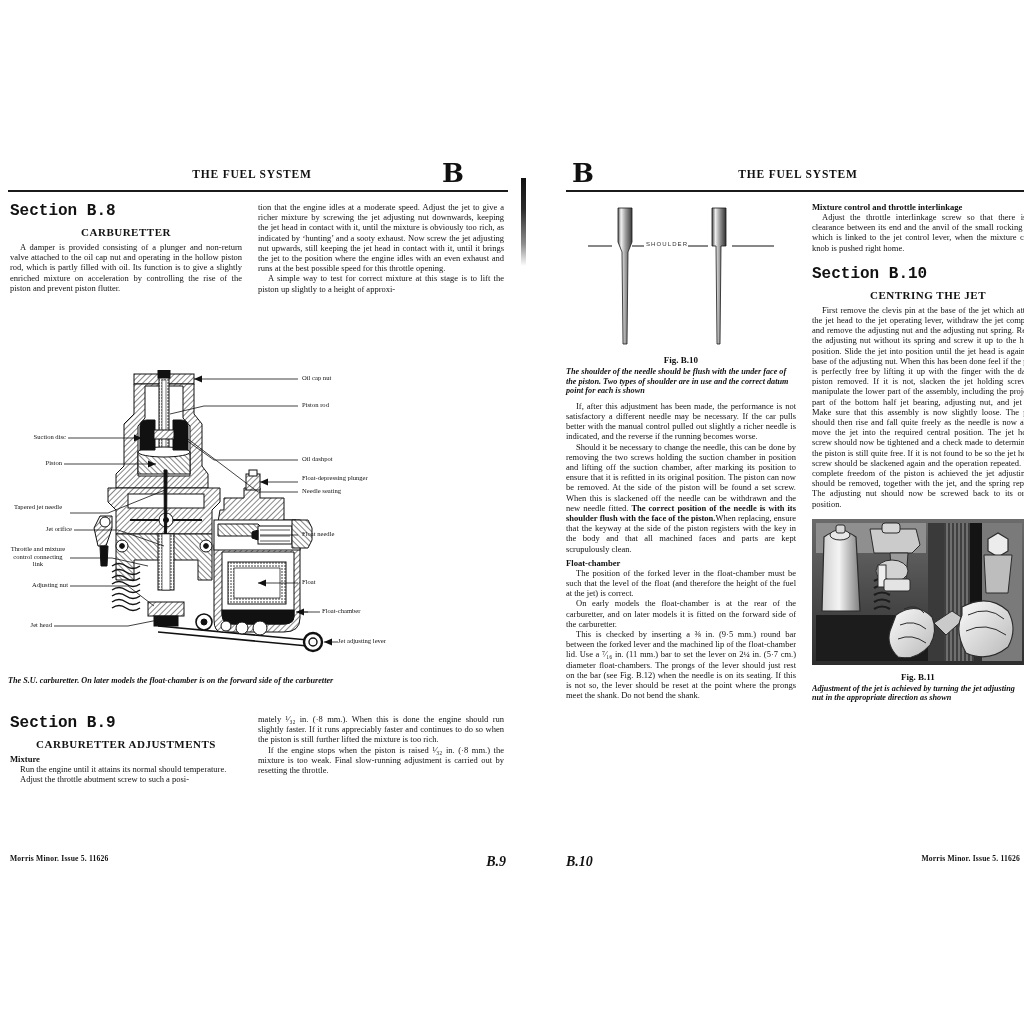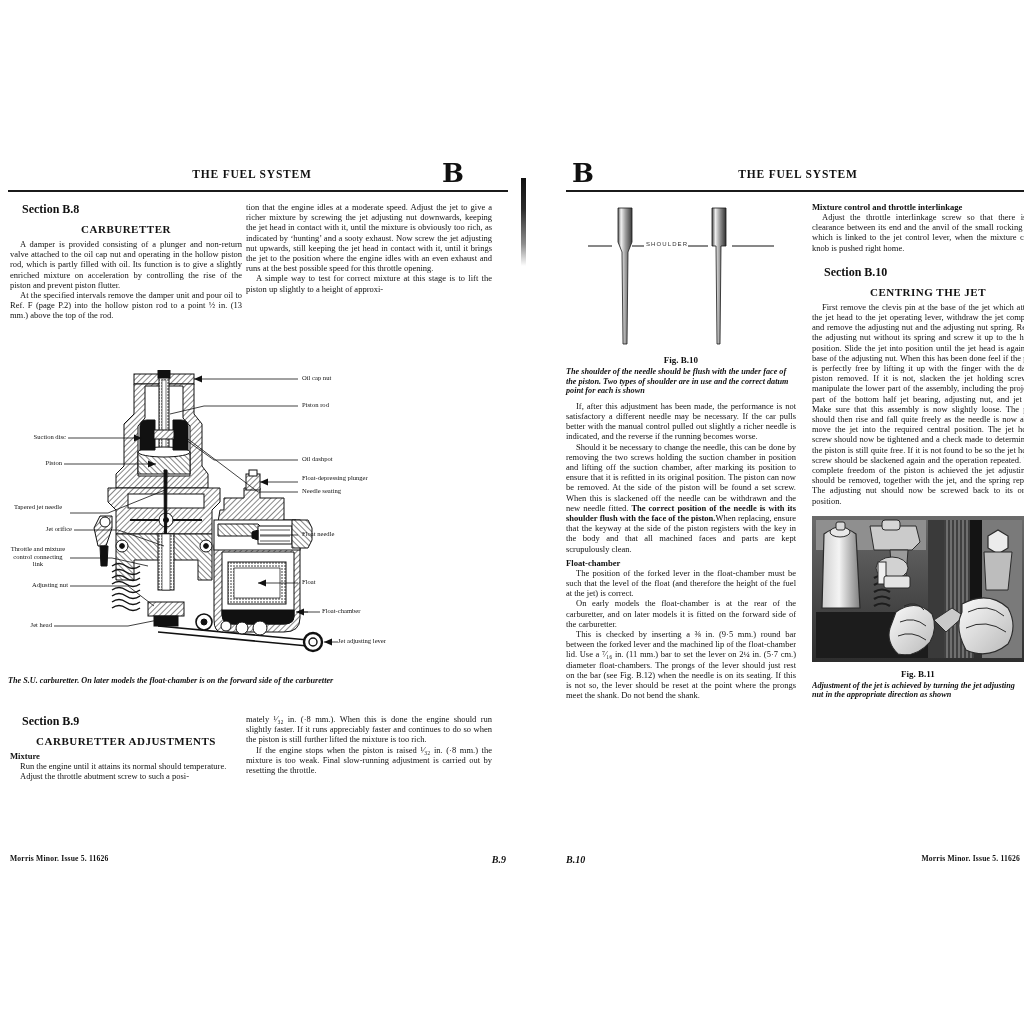--- a/index.html
+++ b/index.html
@@ -46,36 +46,36 @@
   
   .thumbtab{
     position:absolute;left:521px;top:178px;width:5px;height:88px;
     background:linear-gradient(to bottom,#111 0%,#2a2a2a 35%,#8d8d8d 75%,#ffffff 100%);
   }
 
   
   .cols{position:absolute;left:0;right:0;top:34px;}
   .col{position:absolute;top:0;}
   .page-left .col-a{left:6px;width:232px;}
-  .page-left .col-b{left:242px;width:246px;}
+  .page-left .col-b{left:254px;width:246px;}
   .page-right .col-a{left:46px;width:230px;}
   .page-right .col-b{left:292px;width:212px;overflow:hidden;}
 
   p{
     margin:0 0 0 0;
     font-size:8.5px;
     line-height:10.2px;
     text-align:justify;
     text-indent:10px;
     font-family:"Liberation Serif", serif;
   }
   p.noind{text-indent:0;}
   .sec{
-    font-weight:bold;font-size:12px;margin:0 0 3px 12px;
-    font-family:Liberation Serif, serif;
+    font-weight:bold;font-size:16px;margin:0 0 3px 0;
+    font-family:Liberation Mono, monospace;
   }
   .subhead{
     font-weight:bold;font-size:11px;text-align:center;
     letter-spacing:.5px;margin:6px 0 4px 0;
   }
   .minihead{font-weight:bold;font-size:8.6px;margin:4px 0 0 0;}
   b.emph{font-weight:bold;}
 
   
   .figno{
@@ -86,21 +86,21 @@
     text-align:left;font-style:italic;font-weight:bold;
     font-size:8.2px;line-height:9.6px;margin:0 0 4px 0;
   }
 
   
   .footer{position:absolute;bottom:0;left:0;right:0;height:14px;}
   .footer .imprint{
     position:absolute;font-size:7.6px;font-weight:bold;letter-spacing:.2px;
   }
   .footer .folio{
-    position:absolute;font-size:10px;font-style:italic;font-weight:bold;
+    position:absolute;font-size:14px;font-style:italic;font-weight:bold;
   }
   .page-left .footer .imprint{left:6px;}
   .page-left .footer .folio{right:6px;}
   .page-right .footer .imprint{right:4px;}
   .page-right .footer .folio{left:46px;}
 
   
   .figb9{position:relative;width:500px;height:306px;margin-top:4px;}
   .figb9 svg{position:absolute;left:0;top:0;}
   .calloutlbl{
@@ -136,21 +136,20 @@
         <div class="secletter">B</div>
         <div class="rule"></div>
       </div>
 
       <div class="cols">
 
         <div class="col col-a">
           <div class="sec">Section B.8</div>
           <div class="subhead">CARBURETTER</div>
           <p>A damper is provided consisting of a plunger and non-return valve attached to the oil cap nut and operating in the hollow piston rod, which is partly filled with oil. Its function is to give a slightly enriched mixture on acceleration by controlling the rise of the piston and prevent piston flutter.</p>
-          <p>At the specified intervals remove the damper unit and pour oil to Ref. F (page P.2) into the hollow piston rod to a point ½ in. (13 mm.) above the top of the rod.</p>
         </div>
 
         <div class="col col-b">
           <p class="noind">tion that the engine idles at a moderate speed. Adjust the jet to give a richer mixture by screwing the jet adjusting nut downwards, keeping the jet head in contact with it, until the mixture is obviously too rich, as indicated by ‘hunting’ and a sooty exhaust. Now screw the jet adjusting nut upwards, still keeping the jet head in contact with it, until it brings the jet to the position where the engine idles with an even exhaust and runs at the best possible speed for this throttle opening.</p>
           <p>A simple way to test for correct mixture at this stage is to lift the piston up slightly to a height of approxi-</p>
         </div>
       </div>
 
       <div style="position:absolute;left:4px;top:198px;">
         <div class="figb9">

